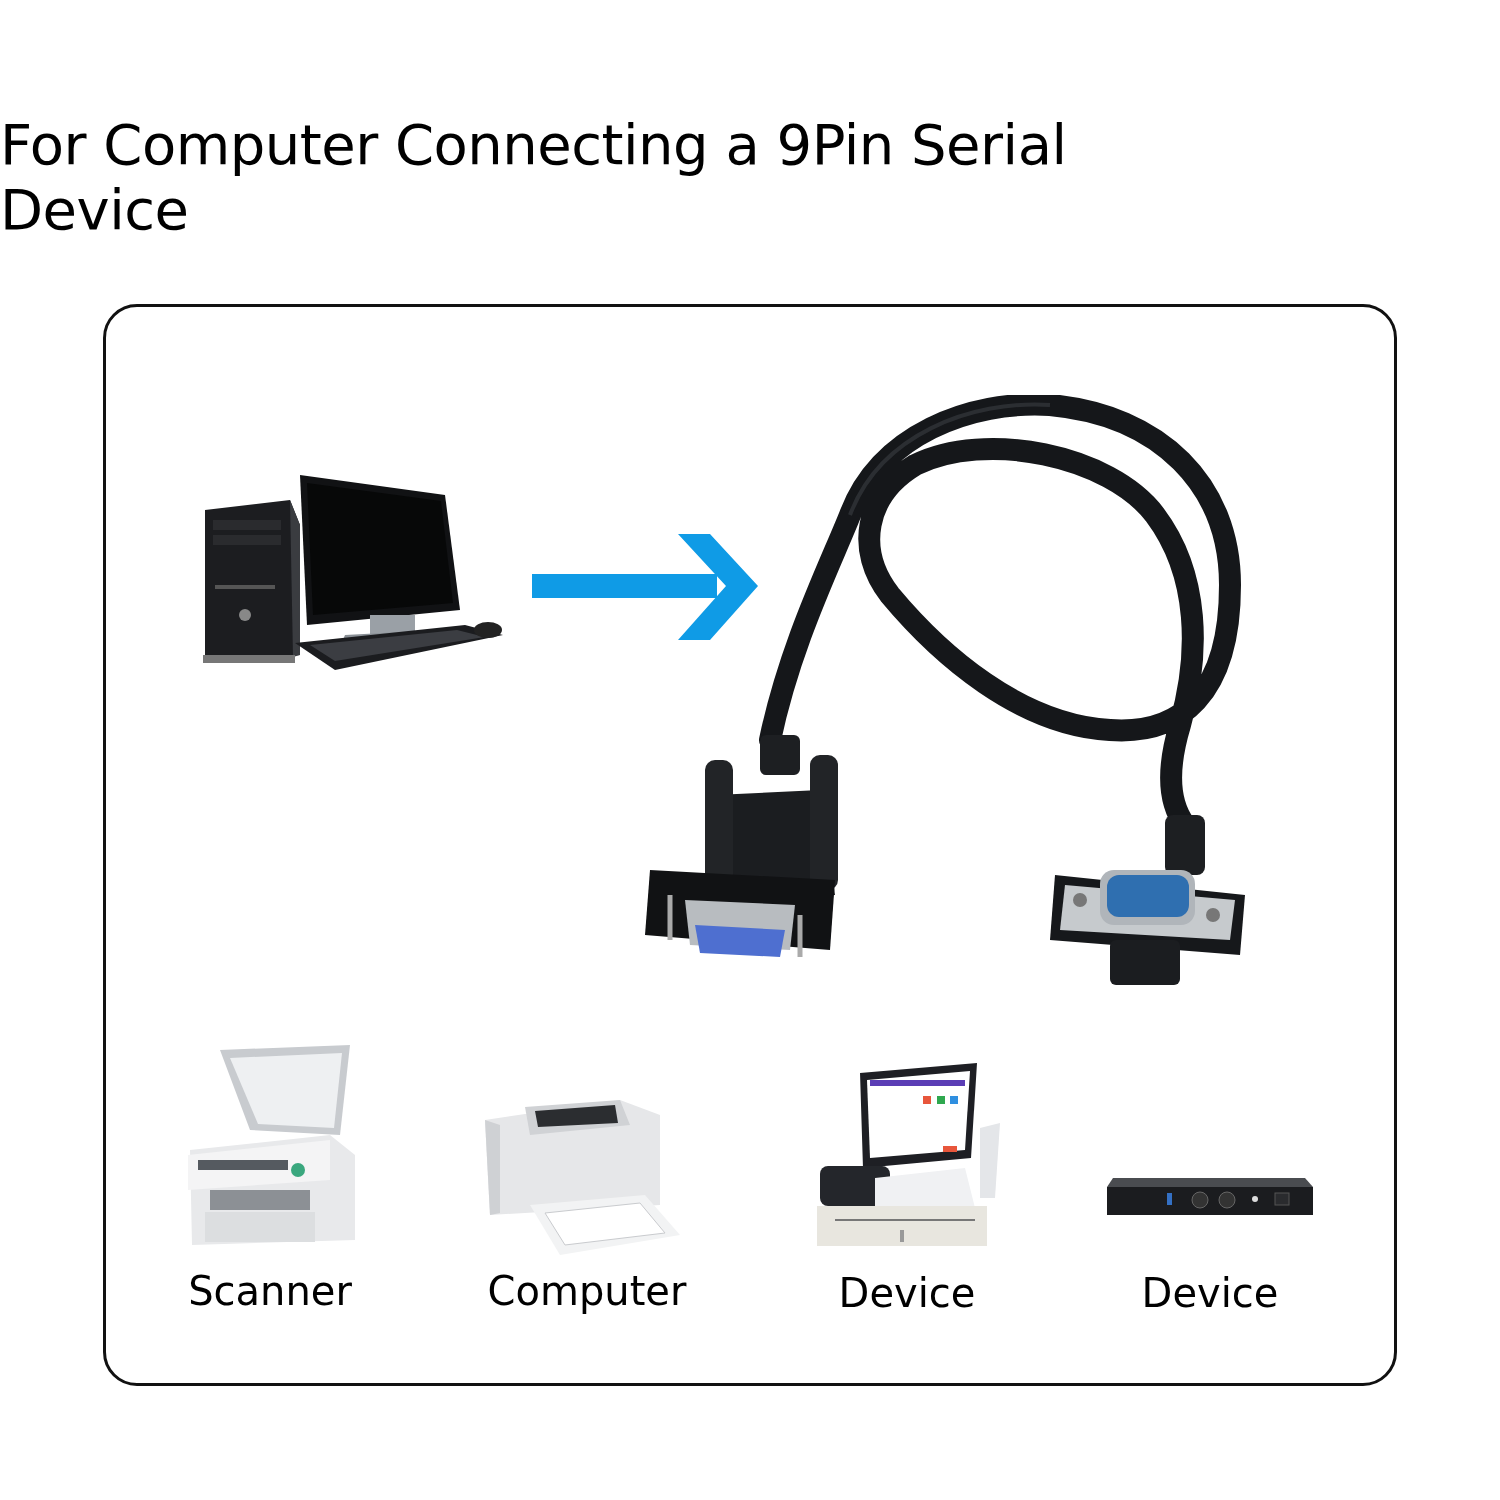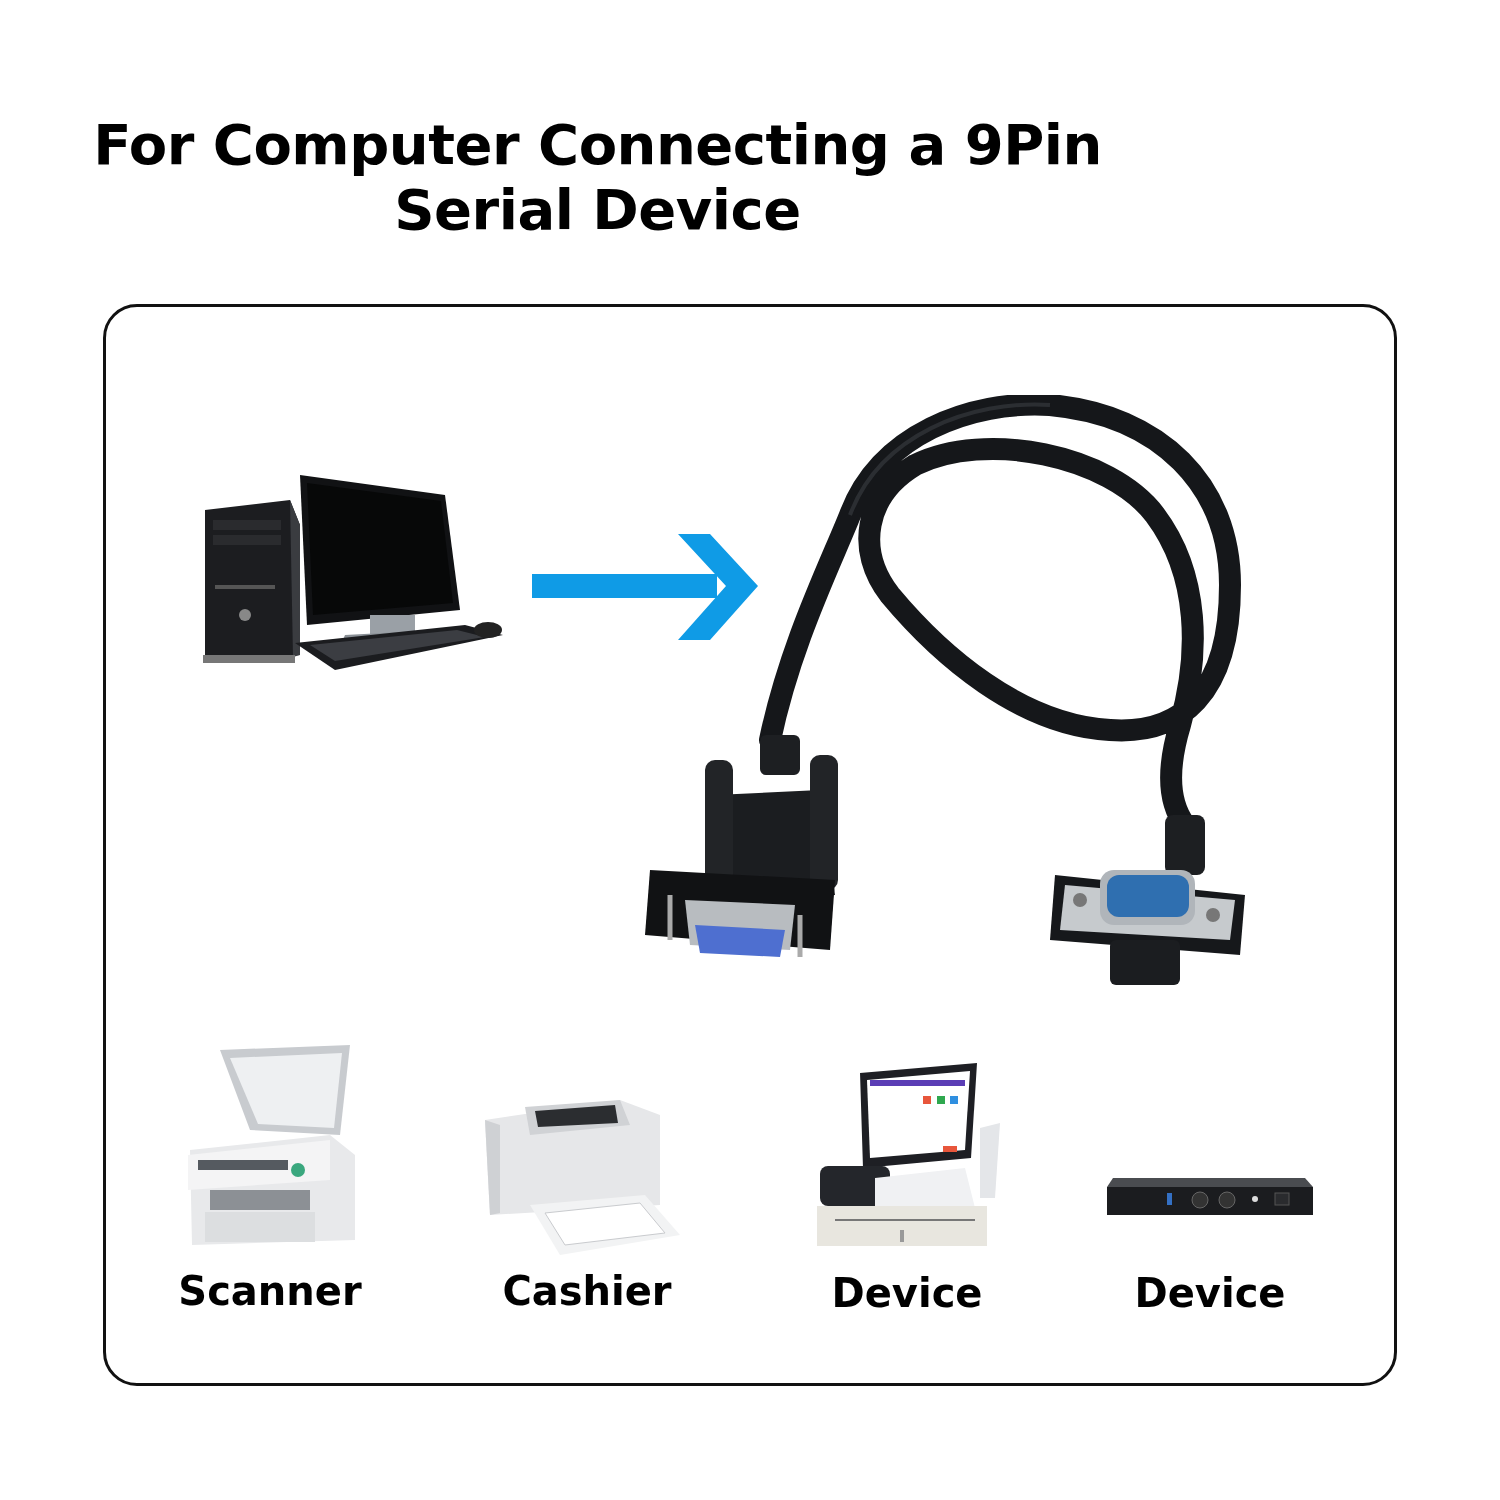--- a/index.html
+++ b/index.html
@@ -1,20 +1,20 @@
 <!DOCTYPE html>
 <html><head>
 <meta charset="utf-8">
 <style>
   html, body { margin:0; padding:0; background:#ffffff; }
   body { width:1500px; height:1500px; position:relative; overflow:hidden; font-family:"DejaVu Sans", sans-serif; }
-  .title { position:absolute; left:0; top:112px; width:1195px; text-align:center; font-size:56px; font-weight:bold; color:#000; letter-spacing:-0.5px; }
+  .title { position:absolute; left:0; top:112px; width:1195px; text-align:left; font-size:56px; font-weight:normal; color:#000; letter-spacing:-0.5px; }
   .frame { position:absolute; left:103px; top:304px; width:1294px; height:1082px; border:3px solid #111; border-radius:34px; box-sizing:border-box; }
   .abs { position:absolute; }
-  .label { position:absolute; font-size:40px; font-weight:bold; color:#000; text-align:center; width:260px; }
+  .label { position:absolute; font-size:40px; font-weight:normal; color:#000; text-align:center; width:260px; }
 </style>
 </head>
 <body>
 
 <div class="title">For Computer Connecting a 9Pin Serial Device</div>
 
 <div class="frame"></div>
 
 <svg class="abs" style="left:195px;top:465px" width="320" height="215" viewBox="0 0 320 215">
 
@@ -110,15 +110,15 @@
   <polygon points="8,3 200,3 208,12 2,12" fill="#4a4c50"></polygon>
   <rect x="2" y="12" width="206" height="28" fill="#1b1c1f"></rect>
   <rect x="62" y="18" width="5" height="12" fill="#3470c4"></rect>
   <circle cx="95" cy="25" r="8" fill="#333" stroke="#666"></circle>
   <circle cx="122" cy="25" r="8" fill="#333" stroke="#666"></circle>
   <circle cx="150" cy="24" r="3" fill="#ddd"></circle>
   <rect x="170" y="18" width="14" height="12" fill="#2a2b2e" stroke="#555"></rect>
 </svg>
 
 <div class="label" style="left:140px;top:1268px">Scanner</div>
-<div class="label" style="left:457px;top:1268px">Cashier</div>
+<div class="label" style="left:457px;top:1268px">Computer</div>
 <div class="label" style="left:777px;top:1270px">Device</div>
 <div class="label" style="left:1080px;top:1270px">Device</div>
 
 </body></html>

